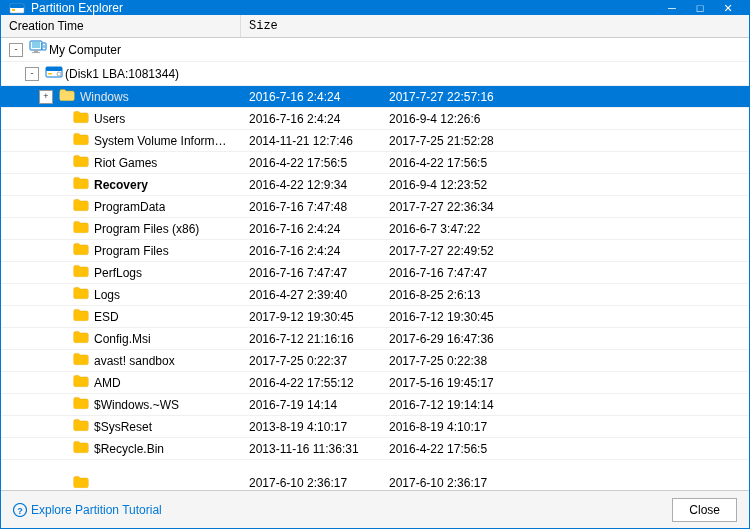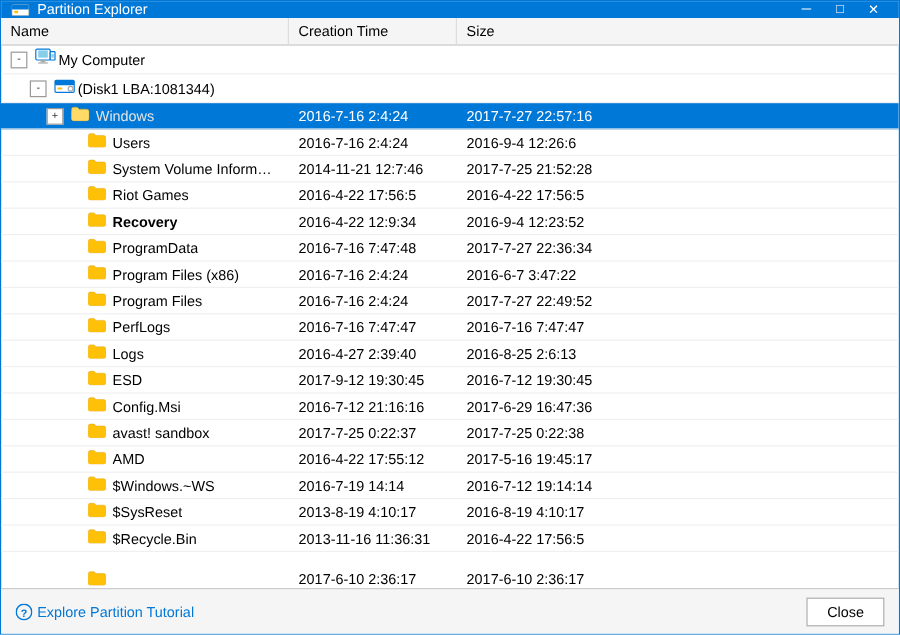--- a/index.html
+++ b/index.html
@@ -81,21 +81,21 @@
     }
     .th {
       padding: 4px 8px;
       font-weight: normal;
       color: #000;
       border-right: 1px solid #ddd;
       cursor: pointer;
       user-select: none;
       font-size: 12px;
     }
-    .th:last-child { border-right: none; }
+    .th:last-child { border-right: none; font-family: Liberation Mono, monospace; }
     .table-body { }
     .row {
       display: grid;
       grid-template-columns: 240px 140px 140px 100px;
       border-bottom: 1px solid #f0f0f0;
       cursor: default;
     }
     .row.selected { background: #0078d7; color: #fff; }
     .row.selected .cell { color: #fff; }
     .cell {
@@ -182,21 +182,20 @@
       <button class="title-bar-btn">─</button>
       <button class="title-bar-btn">□</button>
       <button class="title-bar-btn close">✕</button>
     </div>
   </div>
 
   <div class="content-area">
     <div class="file-table">
 
       <div class="table-header">
-        <div class="th">Name</div>
         <div class="th">Creation Time</div>
         <div class="th">Size</div>
       </div>
 
       <div id="table-body" class="table-body">
           <div class="row">
             <div class="cell name-cell">
               <span class="expand-btn">-</span>
               <span style="width: 2px;"></span>
               <span><svg width="18" height="16" viewBox="0 0 18 16">

